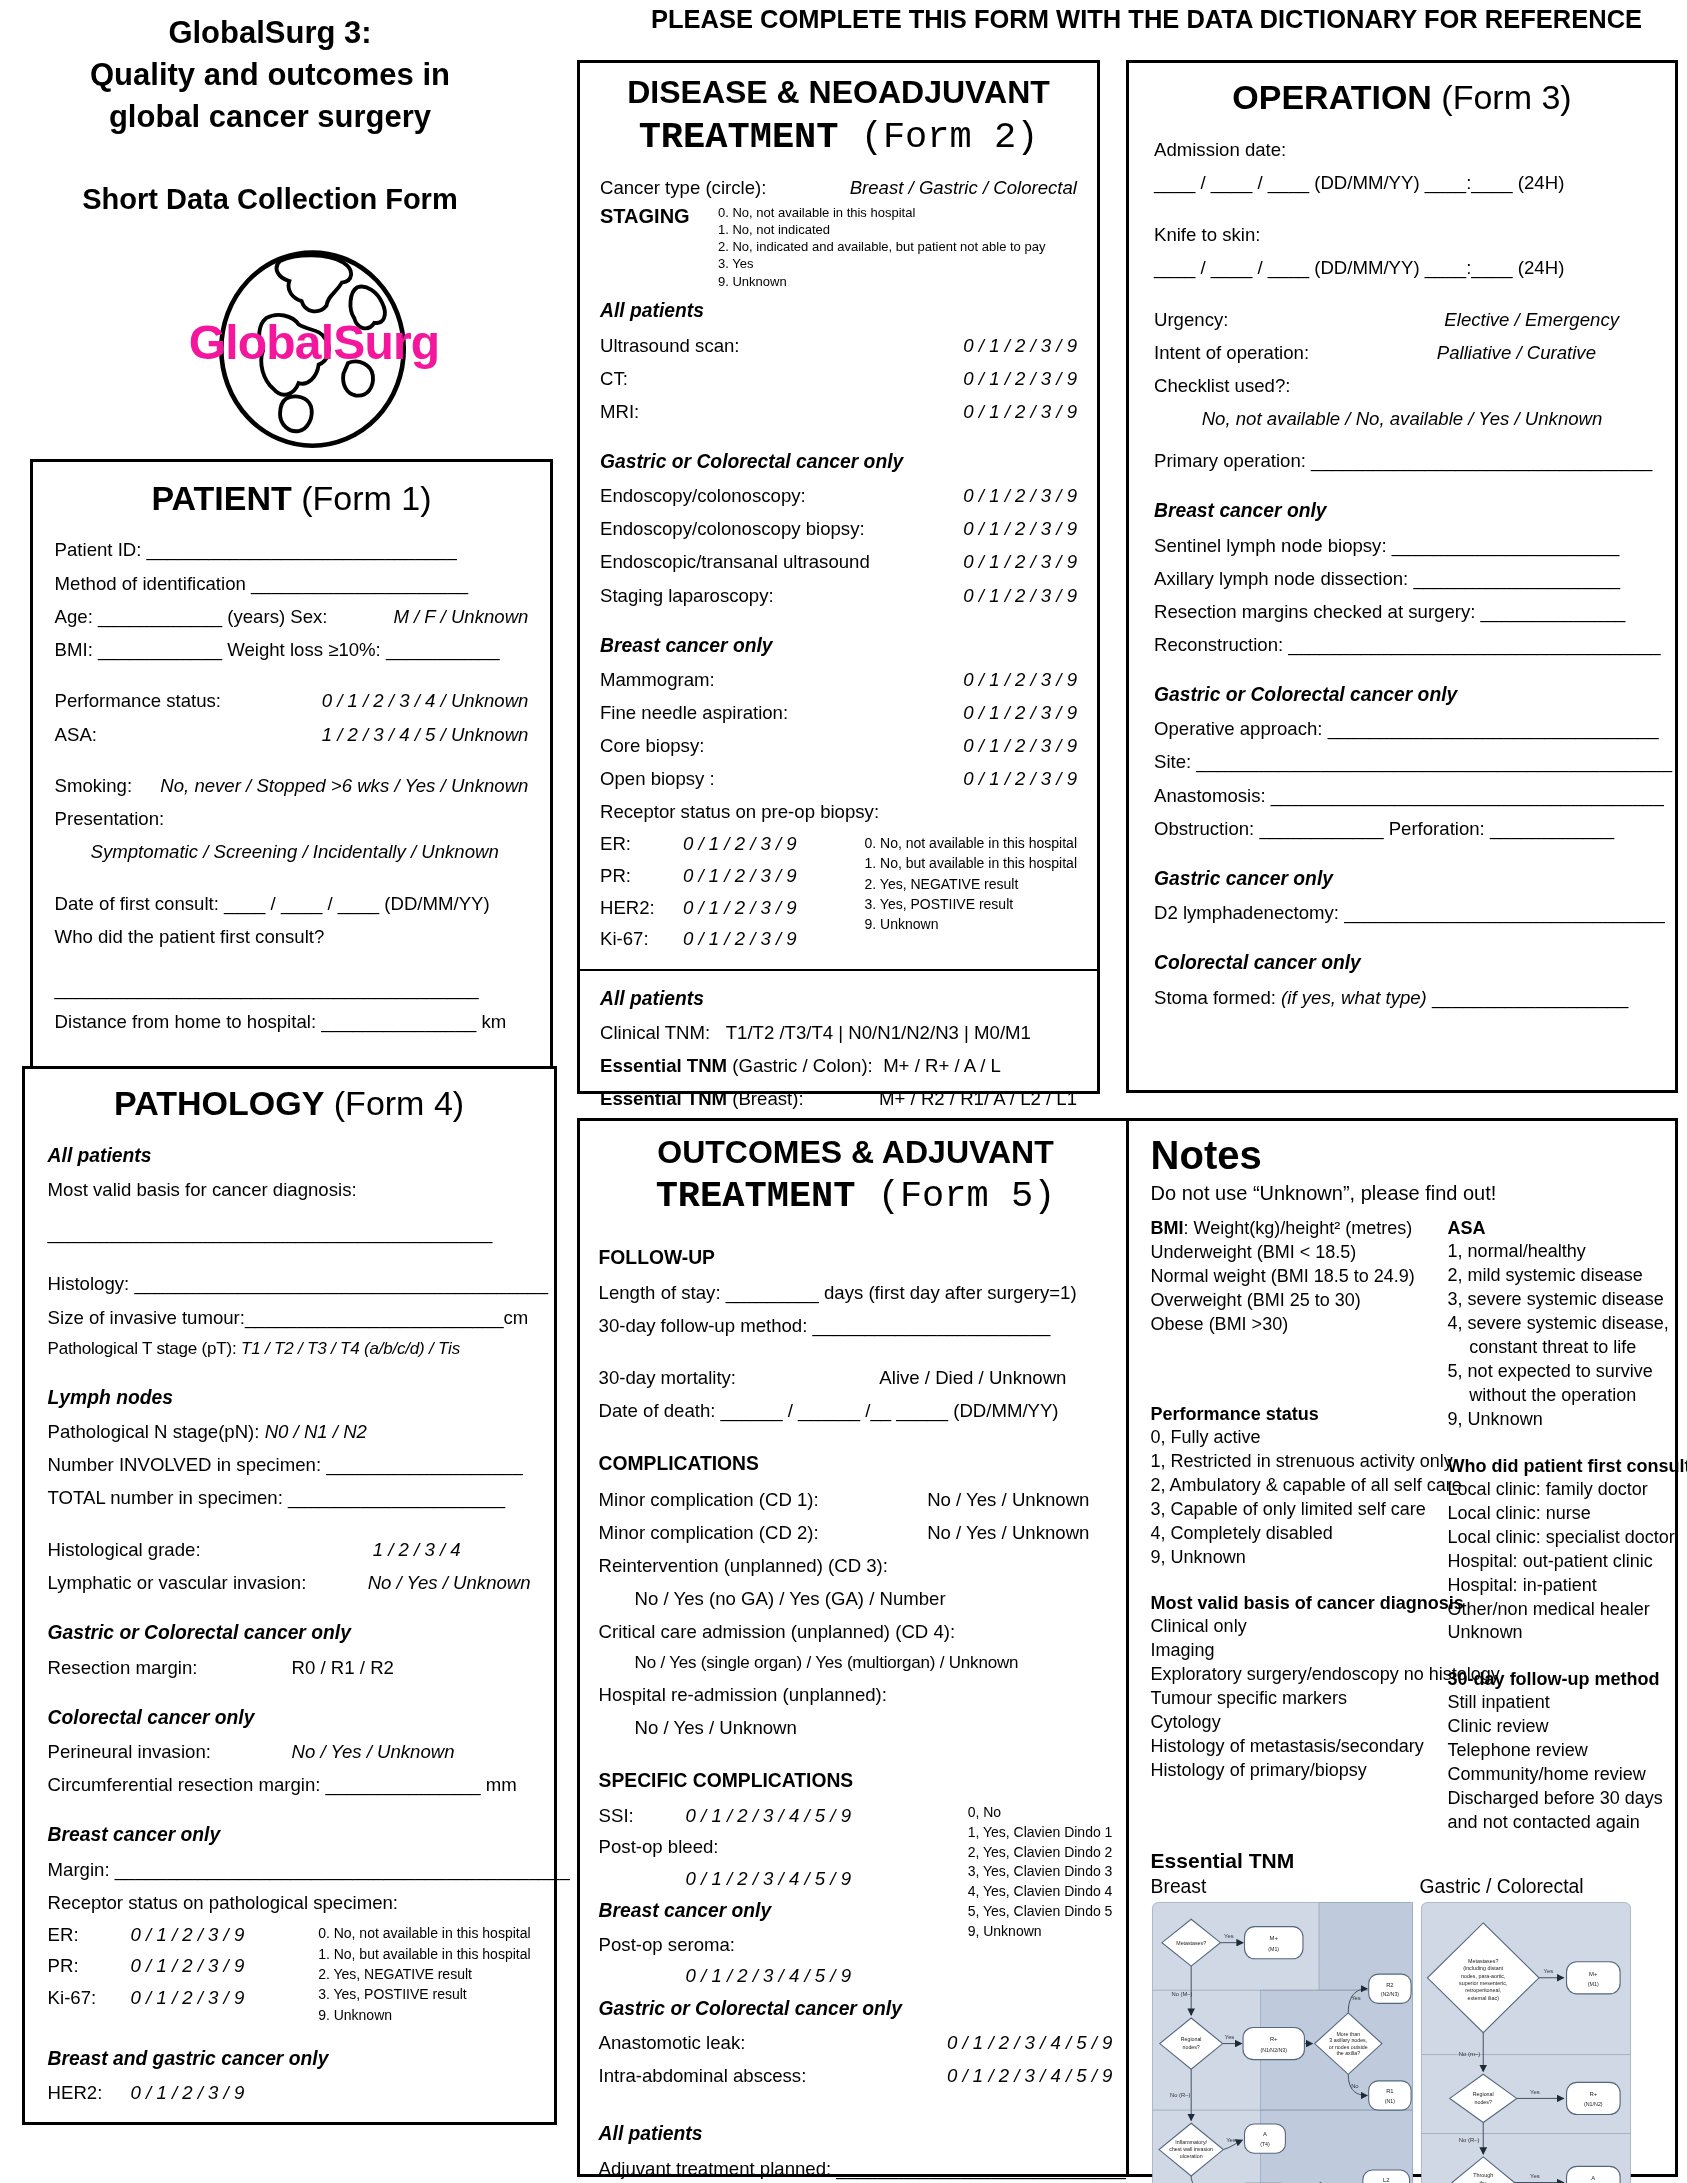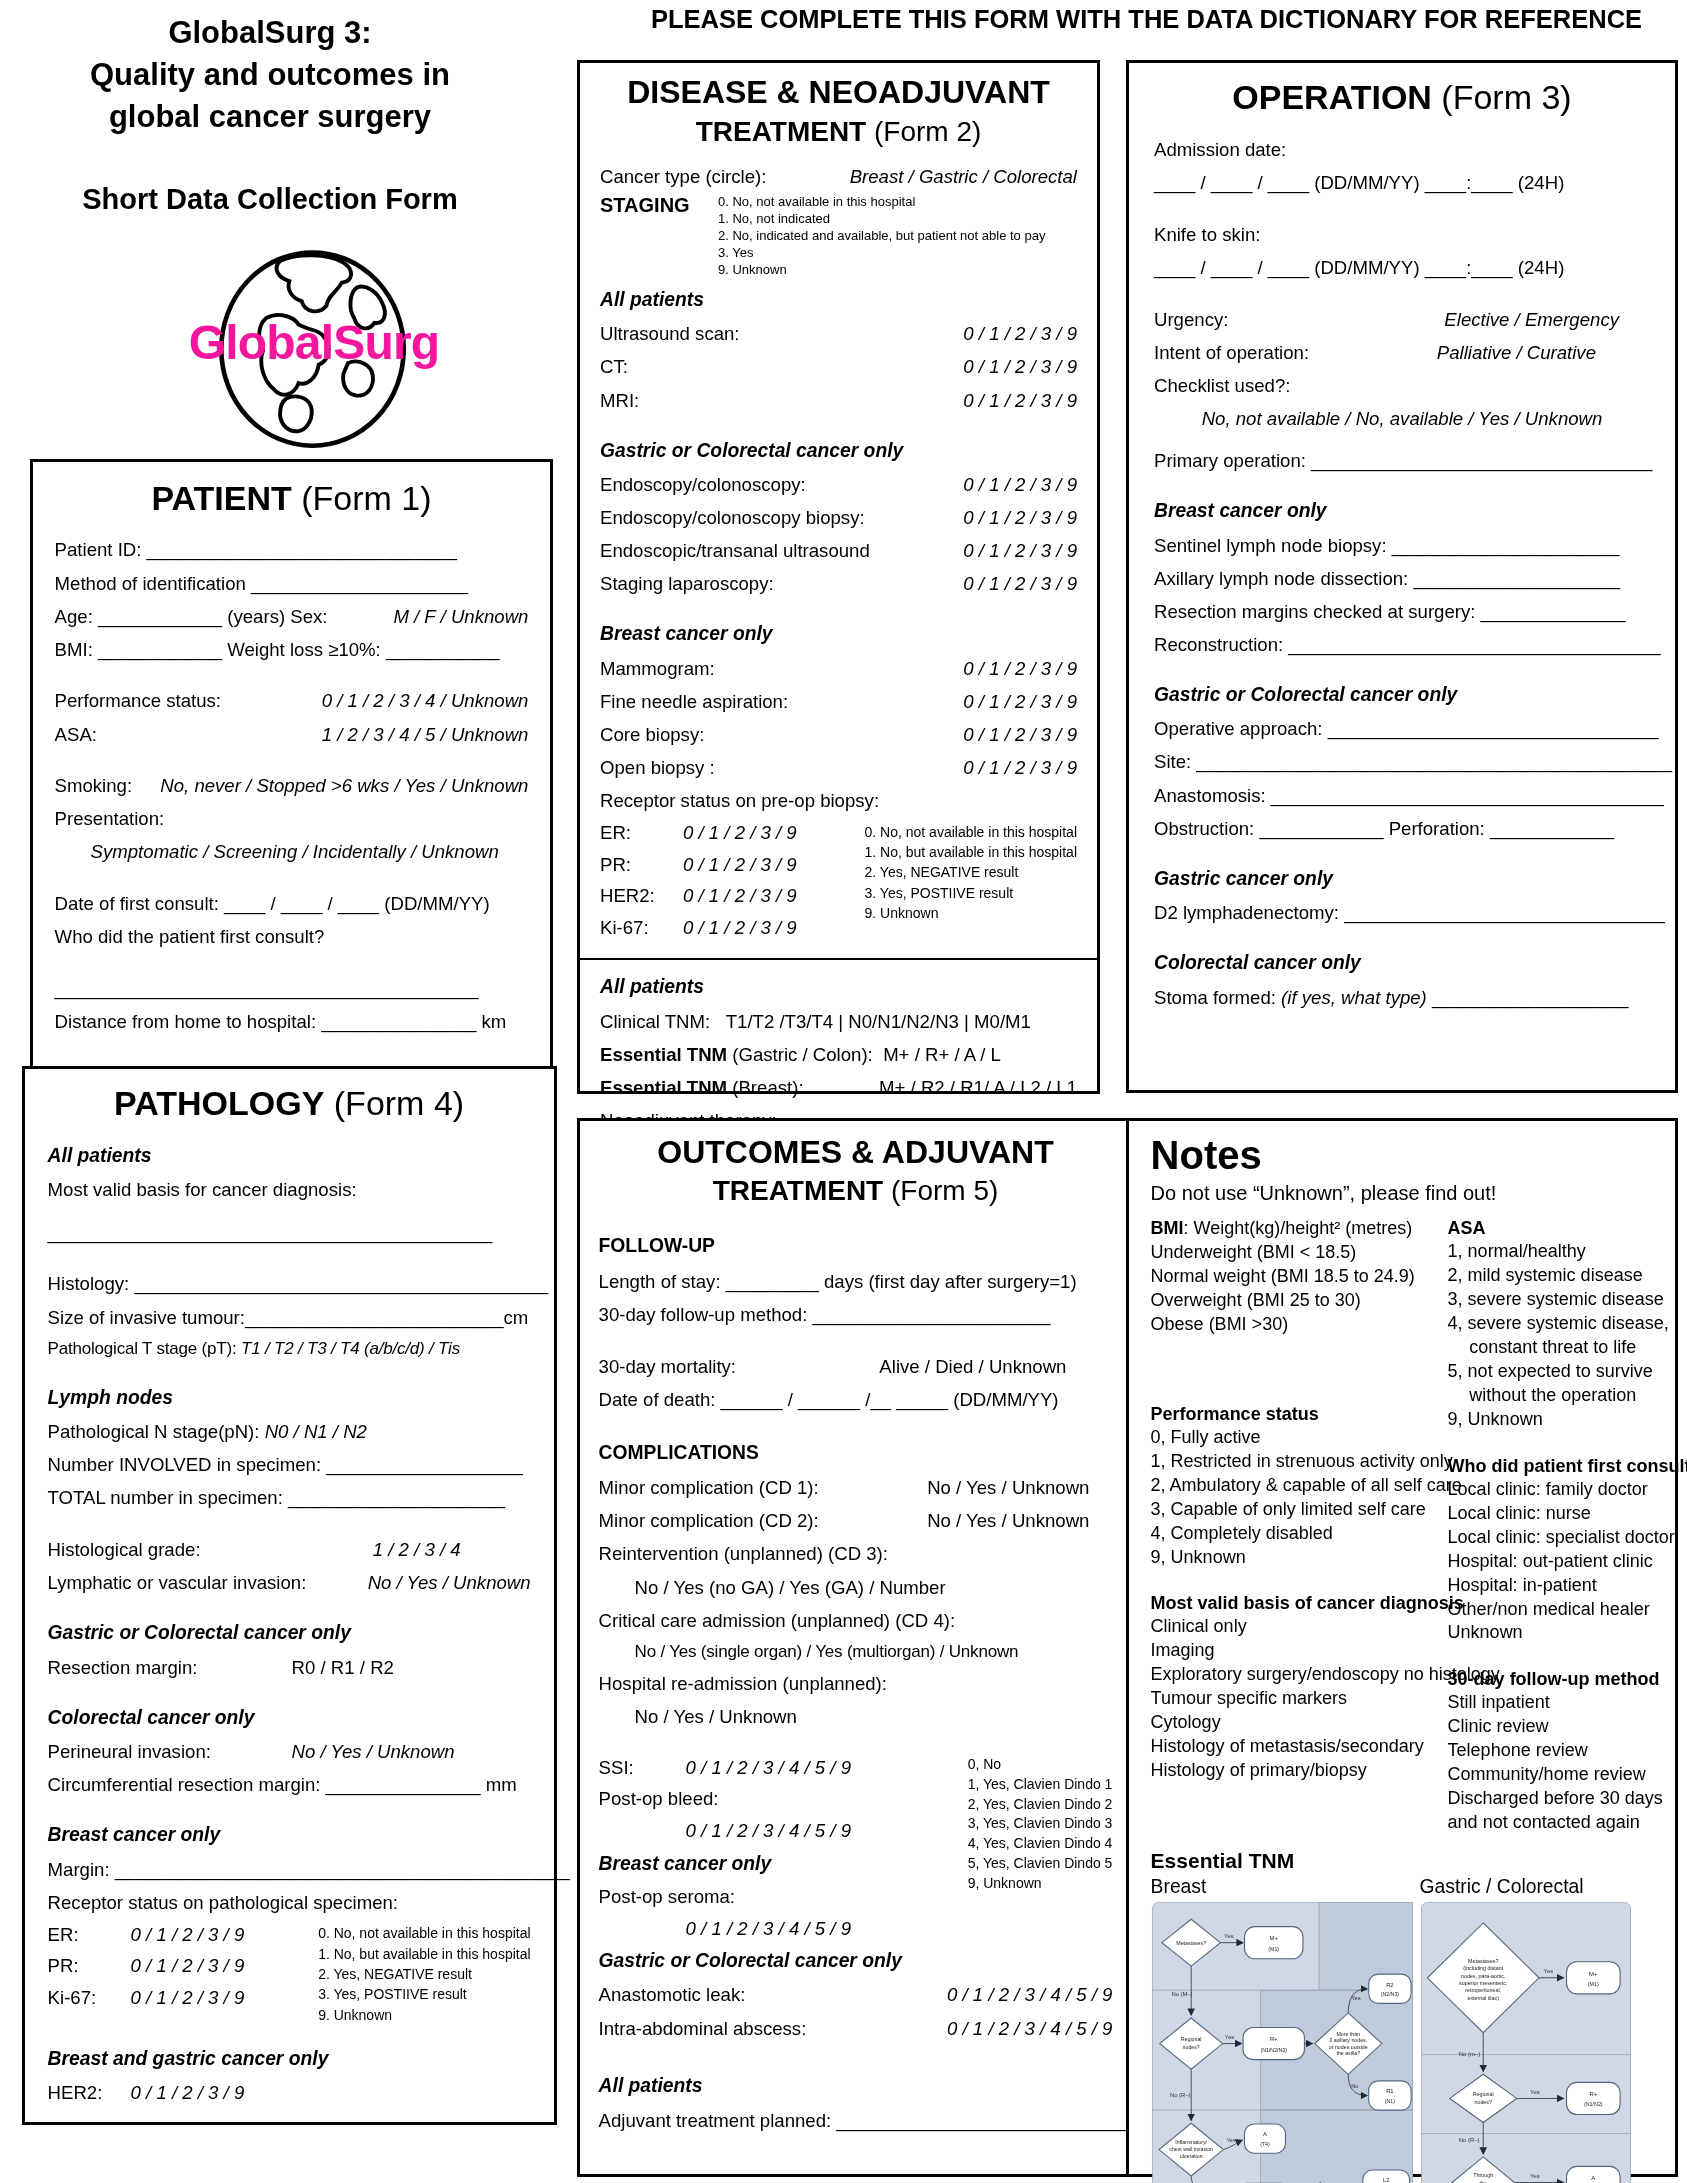--- a/index.html
+++ b/index.html
@@ -6,21 +6,21 @@
   body{width:1688px;height:2183px;position:relative;font-family:"Liberation Sans",sans-serif;color:#000;overflow:hidden;}
   .panel{position:absolute;border:3.1px solid #000;background:#fff;box-sizing:border-box;}
   #p-form1{left:30px;top:459px;width:523px;height:773px;padding:10.8px 21.6px;}
   #p-form2{left:577px;top:60px;width:523px;height:1034px;padding:6.2px 20px;}
   #p-form3{left:1126px;top:60px;width:552px;height:1033px;padding:9.3px 25px;}
   #p-form4{left:21.6px;top:1066px;width:535px;height:1059px;padding:9.3px 23px;}
   #p-form5{left:577px;top:1118px;width:557px;height:1059px;padding:7.7px 18.6px;}
   #p-notes{left:1126px;top:1118px;width:552px;height:1059px;padding:6.2px 21.6px;}
   .ptitle{text-align:center;font-size:34px;margin:6.2px 0 15.5px;white-space:nowrap;}
   .ptitle2{text-align:center;font-size:32px;margin:3.1px 0 1.5px;white-space:nowrap;line-height:1.25;}
-  .ptitle2b{text-align:center;font-size:28px;margin:0 0 10.8px;white-space:nowrap;line-height:1.25;}
+  .ptitle2b{text-align:center;font-size:37px;margin:0 0 10.8px;white-space:nowrap;line-height:1.25;font-family:Liberation Mono, monospace;}
   .b{font-weight:bold;}
   .i{font-style:italic;}
   .line{font-size:18.6px;line-height:1.78;white-space:nowrap;}
   .row{display:flex;justify-content:space-between;align-items:baseline;}
   .gap{height:18.6px;}
   .gap-s{height:9.3px;}
   .sechdr{font-weight:bold;font-style:italic;font-size:19.3px;line-height:1.78;margin-top:17px;white-space:nowrap;}
   .subhdr{font-weight:bold;font-size:19.3px;line-height:1.9;white-space:nowrap;}
   .indent{padding-left:36px;}
   .tight{font-size:17px;letter-spacing:-0.2px;}
@@ -329,20 +329,21 @@
     <span>Minor complication (CD 2):</span>
     <span style="padding-right:23px;">No  /  Yes  /  Unknown</span>
   </div>
   <div class="line">Reintervention (unplanned) (CD 3):</div>
   <div class="line indent">No / Yes (no GA)  /  Yes (GA)  /  Number</div>
   <div class="line">Critical care admission (unplanned) (CD 4):</div>
   <div class="line indent tight">No / Yes (single organ) / Yes (multiorgan) / Unknown</div>
   <div class="line">Hospital re-admission (unplanned):</div>
   <div class="line indent">No  /  Yes  /  Unknown</div>
   <div class="gap"></div>
+  <div class="subhdr">SPECIFIC COMPLICATIONS</div>
   <div class="recwrap">
     <div class="reccol">
       <div class="line"><span class="ssilbl">SSI:</span><span class="opt">0 / 1 / 2  / 3 / 4 / 5 / 9</span></div>
       <div class="line">Post-op bleed:</div>
       <div class="line opt" style="padding-left:87px;">0 / 1 / 2  / 3 / 4 / 5 / 9</div>
       <div class="sechdr" style="margin-top:0;">Breast cancer only</div>
       <div class="line">Post-op seroma:</div>
       <div class="line opt" style="padding-left:87px;">0 / 1 / 2  / 3 / 4 / 5 / 9</div>
     </div>
     <div class="cdnote">

